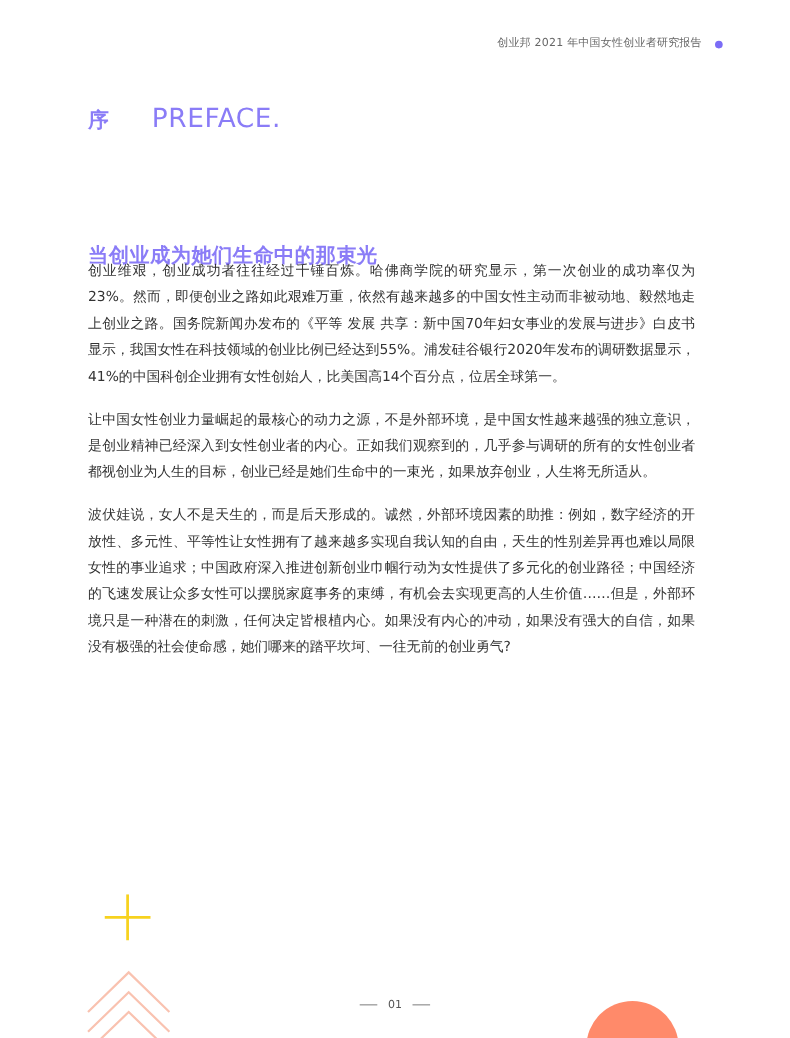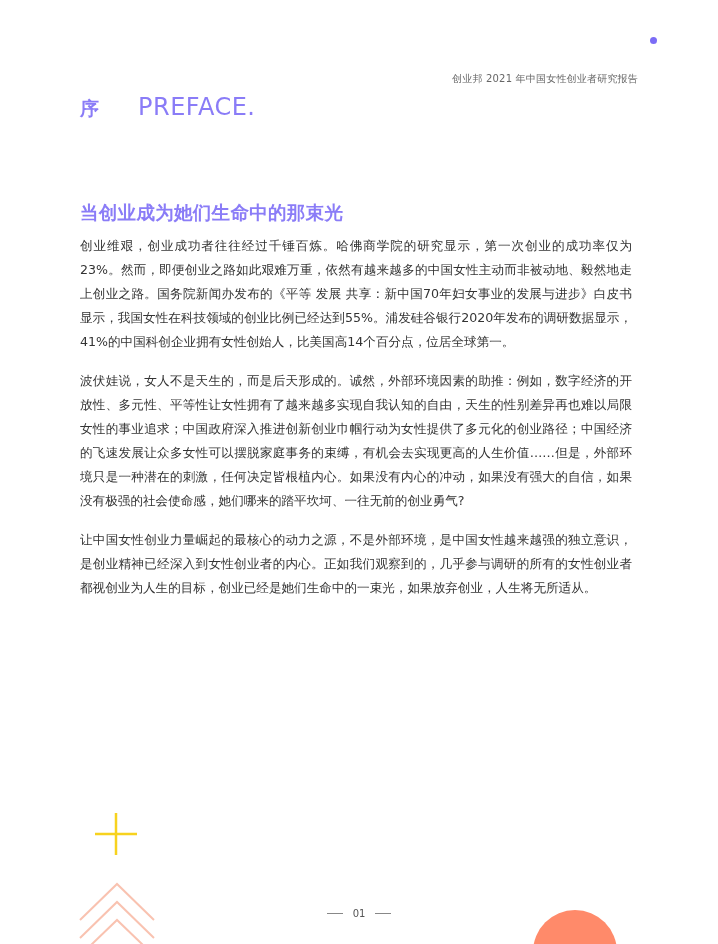--- a/index.html
+++ b/index.html
@@ -3,21 +3,21 @@
 <meta charset="utf-8">
 <style>
   html, body { margin: 0; padding: 0; }
   body {
     width: 718px; height: 944px; position: relative; overflow: hidden;
     background: #ffffff;
     font-family: "DejaVu Sans", "Liberation Sans", sans-serif;
   }
   .header {
     position: absolute; top: 32px; right: 80px;
-    font-size: 10px; color: #666666; letter-spacing: 0.2px; margin-top: 40px;
+    font-size: 10px; color: #666666; letter-spacing: 0.2px;
   }
   .header-dot {
     position: absolute; top: 37px; left: 650px;
     width: 7px; height: 7px; border-radius: 50%;
   }
   .preface {
     position: absolute; top: 93px; left: 80px;
     display: flex; align-items: baseline;
   }
   .preface .cn { font-size: 19px; font-weight: bold; width: 58px; }
@@ -53,26 +53,26 @@
 <body>
 
 <div class="header">创业邦 2021 年中国女性创业者研究报告</div>
 <div class="header-dot" style="background: rgb(123, 108, 246);"></div>
 
 <div class="preface" style="color: rgb(138, 124, 247);">
   <span class="cn">序</span>
   <span class="en">PREFACE.</span>
 </div>
 
-<div class="section-title" style="color: rgb(138, 124, 247);">当创业成为她们生命中的那束光</div>
+<div class="section-title" style="color: rgb(138, 124, 247); margin-top: 19px;">当创业成为她们生命中的那束光</div>
 
 <div class="body">
   <p>创业维艰，创业成功者往往经过千锤百炼。哈佛商学院的研究显示，第一次创业的成功率仅为23%。然而，即便创业之路如此艰难万重，依然有越来越多的中国女性主动而非被动地、毅然地走上创业之路。国务院新闻办发布的《平等 发展 共享：新中国70年妇女事业的发展与进步》白皮书显示，我国女性在科技领域的创业比例已经达到55%。浦发硅谷银行2020年发布的调研数据显示，41%的中国科创企业拥有女性创始人，比美国高14个百分点，位居全球第一。</p>
+  <p>让中国女性创业力量崛起的最核心的动力之源，不是外部环境，是中国女性越来越强的独立意识，是创业精神已经深入到女性创业者的内心。正如我们观察到的，几乎参与调研的所有的女性创业者都视创业为人生的目标，创业已经是她们生命中的一束光，如果放弃创业，人生将无所适从。</p>
   <p>波伏娃说，女人不是天生的，而是后天形成的。诚然，外部环境因素的助推：例如，数字经济的开放性、多元性、平等性让女性拥有了越来越多实现自我认知的自由，天生的性别差异再也难以局限女性的事业追求；中国政府深入推进创新创业巾帼行动为女性提供了多元化的创业路径；中国经济的飞速发展让众多女性可以摆脱家庭事务的束缚，有机会去实现更高的人生价值……但是，外部环境只是一种潜在的刺激，任何决定皆根植内心。如果没有内心的冲动，如果没有强大的自信，如果没有极强的社会使命感，她们哪来的踏平坎坷、一往无前的创业勇气?</p>
-  <p>让中国女性创业力量崛起的最核心的动力之源，不是外部环境，是中国女性越来越强的独立意识，是创业精神已经深入到女性创业者的内心。正如我们观察到的，几乎参与调研的所有的女性创业者都视创业为人生的目标，创业已经是她们生命中的一束光，如果放弃创业，人生将无所适从。</p>
 </div>
 
 <svg class="plus" viewBox="0 0 42 42">
   <line id="plus-h" x1="0" y1="21" x2="42" y2="21" stroke-width="2.5" stroke="#f7d21e"></line>
   <line id="plus-v" x1="21" y1="0" x2="21" y2="42" stroke-width="2.5" stroke="#f7d21e"></line>
 </svg>
 
 <svg class="chevrons" viewBox="0 0 78 64">
   <polyline class="chev" points="2,40 39,4 76,40" fill="none" stroke-width="2" stroke="#f9c2b0"></polyline>
   <polyline class="chev" points="2,58 39,22 76,58" fill="none" stroke-width="2" stroke="#f9c2b0"></polyline>

